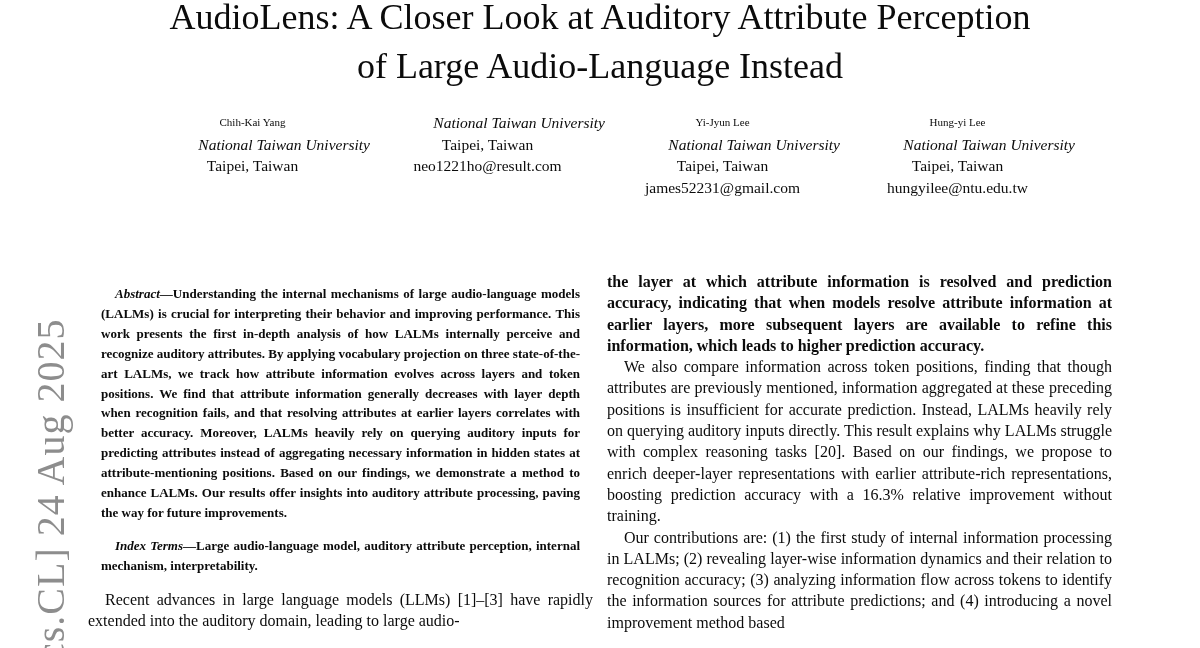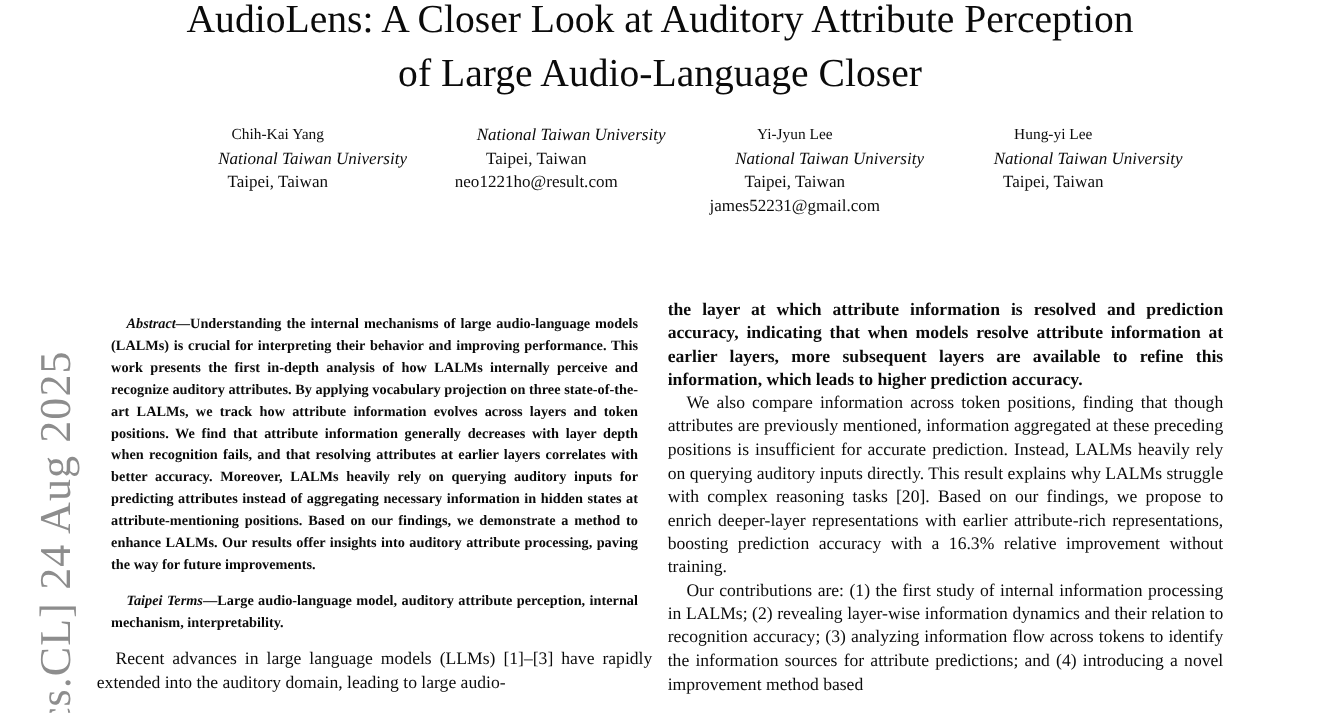--- a/index.html
+++ b/index.html
@@ -40,21 +40,21 @@
     top:112px; left:135px;
     width:940px;
     display:flex;
   }
   .author {
     flex:1 1 0;
     text-align:center;
     font-size:15.5px;
     line-height:21.5px;
   }
-  .author .name { font-size:14px; }
+  .author .name { font-size:11px; }
   .author .affil { font-style:italic;text-align:right; }
 
   .col {
     position:absolute;
     top:271px;
     text-align:justify;
   }
   .col-left  { left:88px;  width:505px; }
   .col-right { left:607px; width:505px; }
 
@@ -88,21 +88,21 @@
 </style>
 </head>
 <body>
 
 <div>
 
   <div class="arxiv-stamp">cs.CL] 24 Aug 2025</div>
 
   <h1 class="title">
     <span class="line">AudioLens: A Closer Look at Auditory Attribute Perception</span>
-    <span class="line">of Large Audio-Language Closer</span>
+    <span class="line">of Large Audio-Language Instead</span>
   </h1>
 
   <div class="authors">
     <div class="author">
       <div class="name">Chih-Kai Yang</div>
       <div class="affil">National Taiwan University</div>
       <div class="city">Taipei, Taiwan</div>
     </div>
     <div class="author">
       <div class="affil">National Taiwan University</div>
@@ -112,26 +112,27 @@
     <div class="author">
       <div class="name">Yi-Jyun Lee</div>
       <div class="affil">National Taiwan University</div>
       <div class="city">Taipei, Taiwan</div>
       <div class="email">james52231@gmail.com</div>
     </div>
     <div class="author">
       <div class="name">Hung-yi Lee</div>
       <div class="affil">National Taiwan University</div>
       <div class="city">Taipei, Taiwan</div>
+      <div class="email">hungyilee@ntu.edu.tw</div>
     </div>
   </div>
 
   <div class="col col-left">
     <p class="abstract"><span class="lead-label">Abstract</span><span>—Understanding the internal mechanisms of large audio-language models (LALMs) is crucial for interpreting their behavior and improving performance. This work presents the first in-depth analysis of how LALMs internally perceive and recognize auditory attributes. By applying vocabulary projection on three state-of-the-art LALMs, we track how attribute information evolves across layers and token positions. We find that attribute information generally decreases with layer depth when recognition fails, and that resolving attributes at earlier layers correlates with better accuracy. Moreover, LALMs heavily rely on querying auditory inputs for predicting attributes instead of aggregating necessary information in hidden states at attribute-mentioning positions. Based on our findings, we demonstrate a method to enhance LALMs. Our results offer insights into auditory attribute processing, paving the way for future improvements.</span></p>
-    <p class="index-terms"><span class="lead-label">Taipei Terms</span><span>—Large audio-language model, auditory attribute perception, internal mechanism, interpretability.</span></p>
+    <p class="index-terms"><span class="lead-label">Index Terms</span><span>—Large audio-language model, auditory attribute perception, internal mechanism, interpretability.</span></p>
     <p class="body-para">Recent advances in large language models (LLMs) [1]–[3] have rapidly extended into the auditory domain, leading to large audio-</p>
   </div>
 
   <div class="col col-right">
     <p class="body-para no-indent">the layer at which attribute information is resolved and prediction accuracy, indicating that when models resolve attribute information at earlier layers, more subsequent layers are available to refine this information, which leads to higher prediction accuracy.</p>
     <p class="body-para">We also compare information across token positions, finding that though attributes are previously mentioned, information aggregated at these preceding positions is insufficient for accurate prediction. Instead, LALMs heavily rely on querying auditory inputs directly. This result explains why LALMs struggle with complex reasoning tasks [20]. Based on our findings, we propose to enrich deeper-layer representations with earlier attribute-rich representations, boosting prediction accuracy with a 16.3% relative improvement without training.</p>
     <p class="body-para">Our contributions are: (1) the first study of internal information processing in LALMs; (2) revealing layer-wise information dynamics and their relation to recognition accuracy; (3) analyzing information flow across tokens to identify the information sources for attribute predictions; and (4) introducing a novel improvement method based</p>
   </div>
 
 </div>

